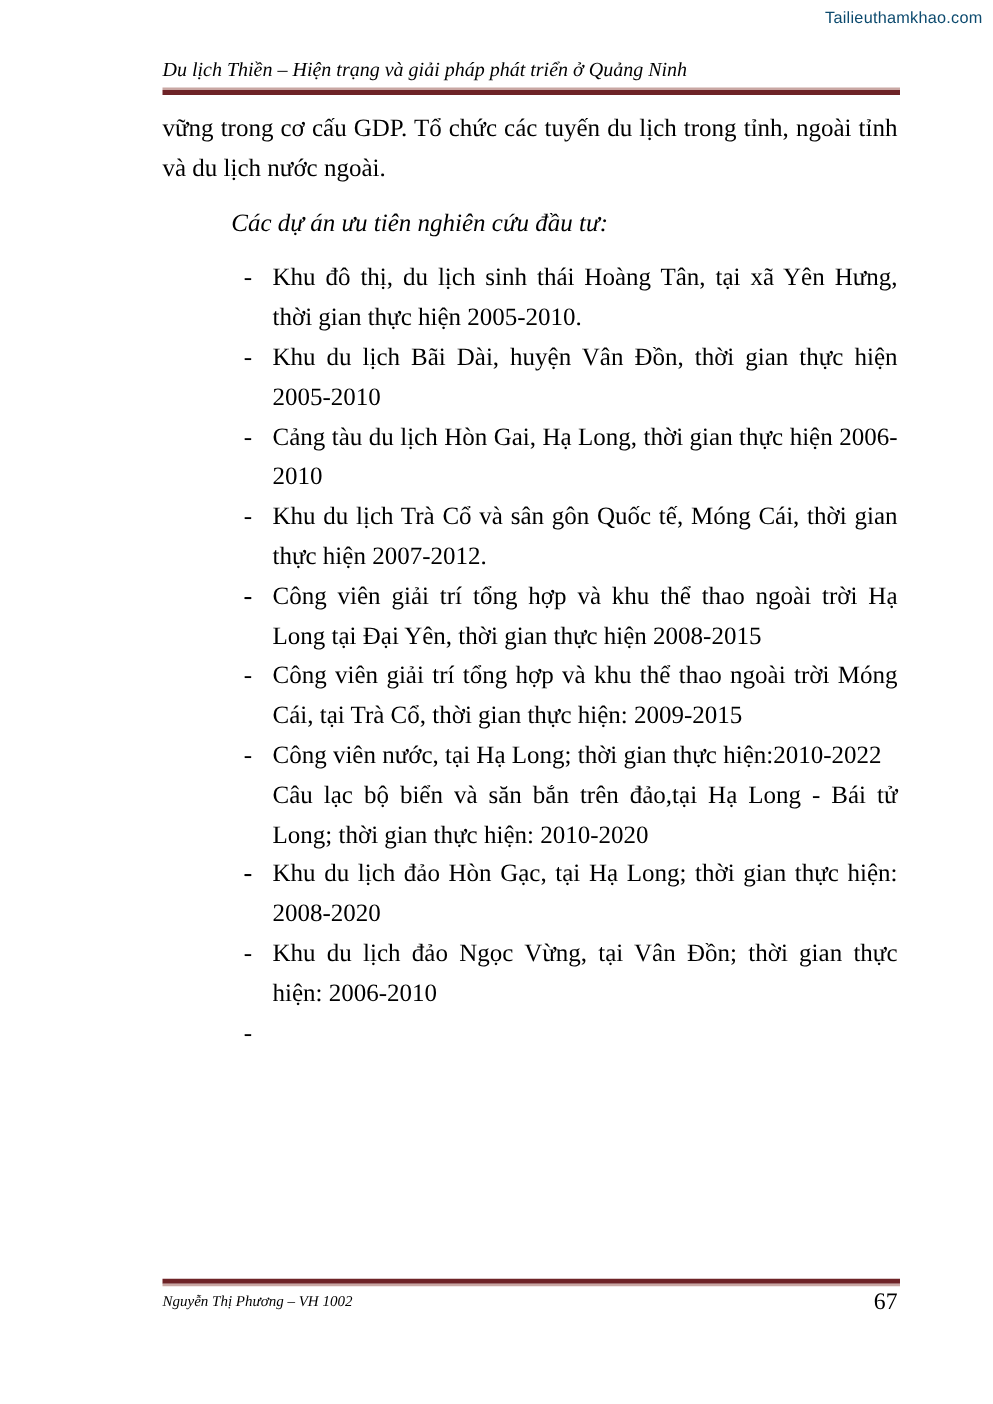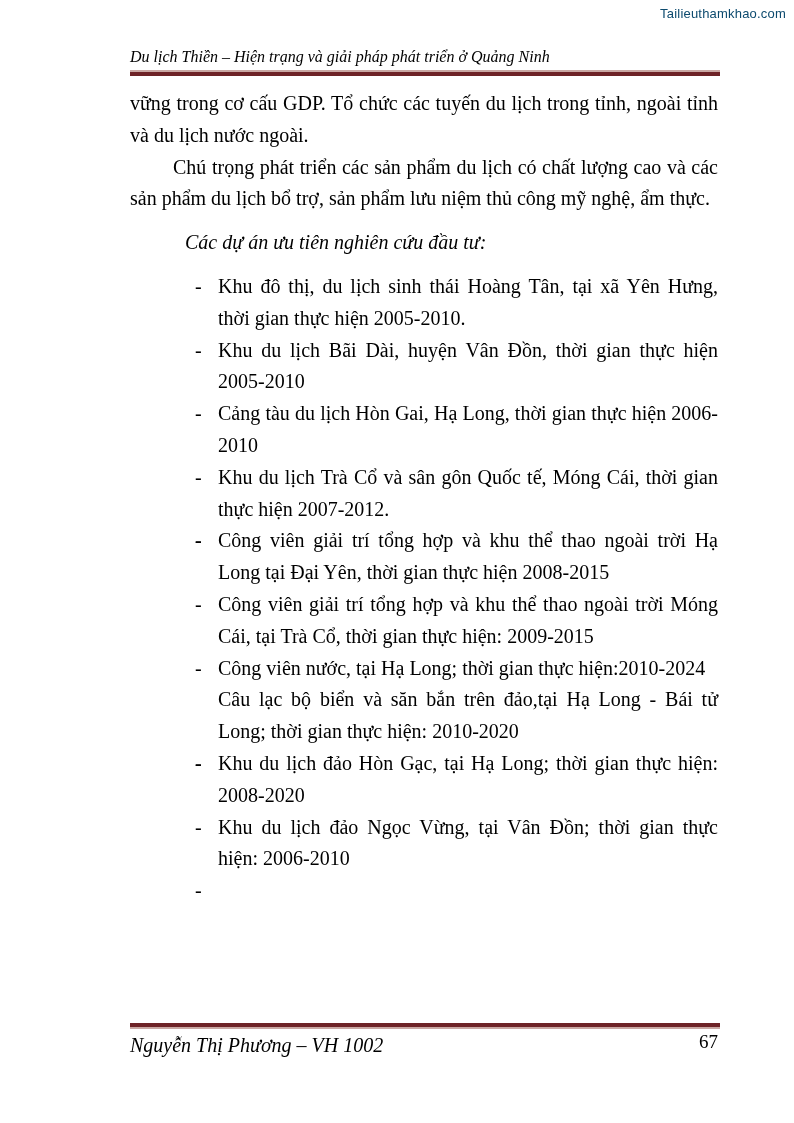--- a/index.html
+++ b/index.html
@@ -8,21 +8,21 @@
   .watermark { position:absolute; top:6px; right:8px; font-family:"Liberation Sans", sans-serif;
                font-size:13px; color:#0c4a6e; letter-spacing:0.2px; }
   .header { position:absolute; top:48px; left:130px; width:590px; text-align:left;
             font-style:italic; font-size:16px; }
   .rule-top { position:absolute; top:70px; left:130px; width:590px; }
   .rule-top .thin { height:2px; background:#c9a7a3; }
   .rule-top .thick { height:4px; background:#6e2327; }
   .rule-bottom { position:absolute; top:1023px; left:130px; width:590px; }
   .rule-bottom .thick { height:4px; background:#6e2327; }
   .rule-bottom .thin { height:2px; background:#c9a7a3; }
-  .footer-left { position:absolute; top:1034px; left:130px; font-style:italic; font-size:20px; }
+  .footer-left { position:absolute; top:1034px; left:130px; font-style:italic; font-size:12px; }
   .footer-right { position:absolute; top:1031px; right:76px; font-size:19px; }
   .content { position:absolute; top:88px; left:130px; width:588px; font-size:20px; line-height:31.8px; }
   .p { text-align:justify; margin:0; }
   .p.indent { text-indent:43px; }
   .lead { font-style:italic; margin:12px; padding-left:43px; }
   ul.projects { list-style:none; margin:0; padding:0; }
   ul.projects li { position:relative; padding-left:88px; text-align:justify; }
   ul.projects li .dash { position:absolute; left:65px; top:0; }
   ul.projects li .cont { display:block; }
 </style>
@@ -32,31 +32,30 @@
 <div class="watermark">Tailieuthamkhao.com</div>
 
 <div class="header">Du lịch Thiền – Hiện trạng và giải pháp phát triển ở Quảng Ninh</div>
 <div class="rule-top">
   <div class="thin"></div>
   <div class="thick"></div>
 </div>
 
 <div class="content">
   <p class="p">vững trong cơ cấu GDP. Tổ chức các tuyến du lịch trong tỉnh, ngoài tỉnh và du lịch nước ngoài.</p>
-  <p class="p indent">Chú trọng phát triển các sản phẩm du lịch có chất lượng cao và các sản phẩm du lịch bổ trợ, sản phẩm lưu niệm thủ công mỹ nghệ, ẩm thực.</p>
   <p class="lead">Các dự án ưu tiên nghiên cứu đầu tư:</p>
   <ul class="projects">
     <li><span class="dash">-</span><span>Khu đô thị, du lịch sinh thái Hoàng Tân, tại xã Yên Hưng, thời gian thực hiện 2005-2010.</span></li>
     <li><span class="dash">-</span><span>Khu du lịch Bãi Dài, huyện Vân Đồn, thời gian thực hiện 2005-2010</span></li>
     <li><span class="dash">-</span><span>Cảng tàu du lịch Hòn Gai, Hạ Long, thời gian thực hiện 2006-2010</span></li>
     <li><span class="dash">-</span><span>Khu du lịch Trà Cổ và sân gôn Quốc tế, Móng Cái, thời gian thực hiện 2007-2012.</span></li>
     <li><span class="dash">-</span></li>
     <li><span class="dash">-</span><span>Công viên giải trí tổng hợp và khu thể thao ngoài trời Hạ Long tại Đại Yên, thời gian thực hiện 2008-2015</span></li>
     <li><span class="dash">-</span><span>Công viên giải trí tổng hợp và khu thể thao ngoài trời Móng Cái, tại Trà Cổ, thời gian thực hiện: 2009-2015</span></li>
-    <li><span class="dash">-</span><span>Công viên nước, tại Hạ Long; thời gian thực hiện:2010-2024</span><span class="cont">Câu lạc bộ biển và săn bắn trên đảo,tại Hạ Long - Bái tử Long; thời gian thực hiện: 2010-2020</span></li>
+    <li><span class="dash">-</span><span>Công viên nước, tại Hạ Long; thời gian thực hiện:2010-2022</span><span class="cont">Câu lạc bộ biển và săn bắn trên đảo,tại Hạ Long - Bái tử Long; thời gian thực hiện: 2010-2020</span></li>
     <li><span class="dash">-</span></li>
     <li><span class="dash">-</span><span>Khu du lịch đảo Hòn Gạc, tại Hạ Long; thời gian thực hiện: 2008-2020</span></li>
     <li><span class="dash">-</span><span>Khu du lịch đảo Ngọc Vừng, tại Vân Đồn; thời gian thực hiện: 2006-2010</span></li>
     <li><span class="dash">-</span></li>
   </ul>
 </div>
 
 <div class="rule-bottom">
   <div class="thick"></div>
   <div class="thin"></div>

